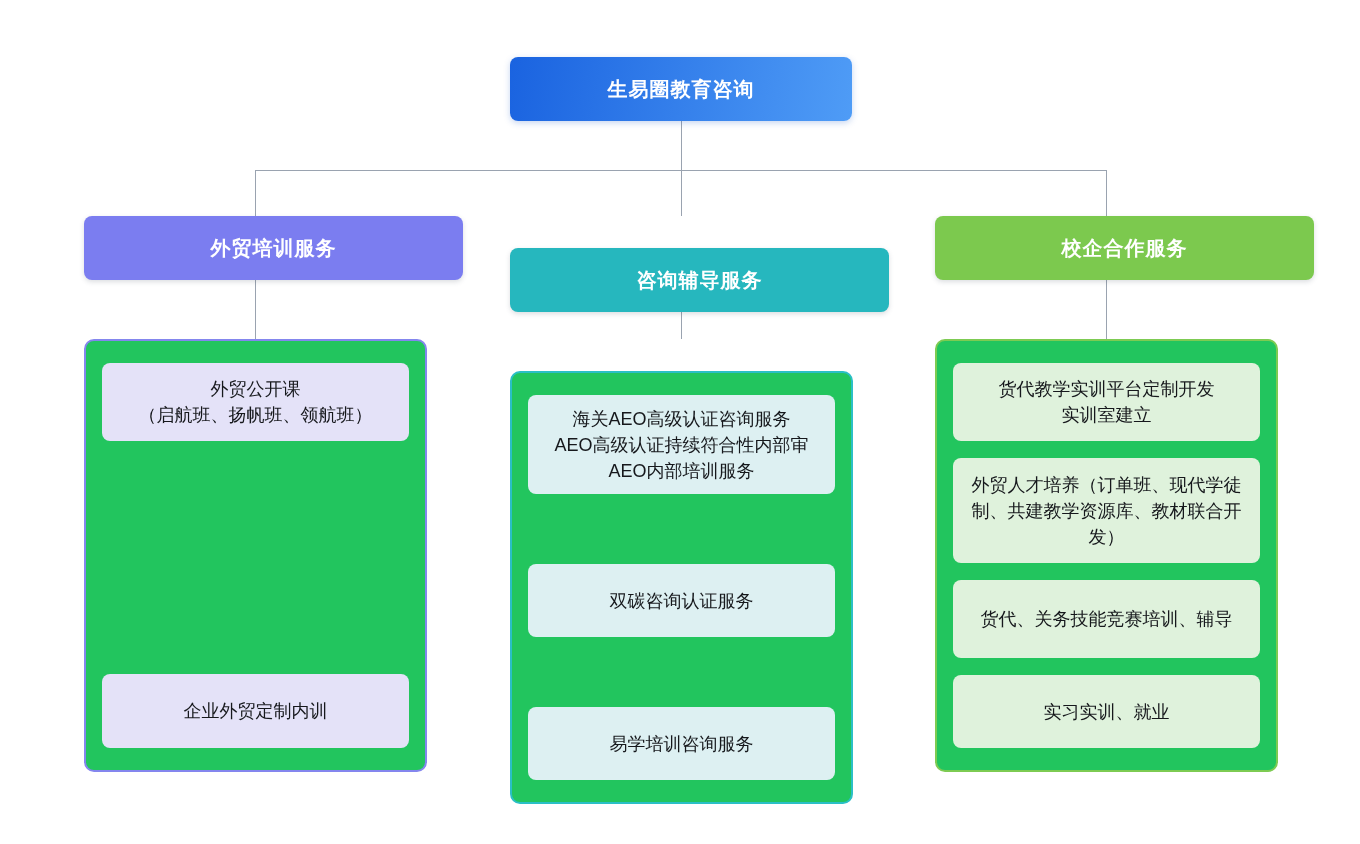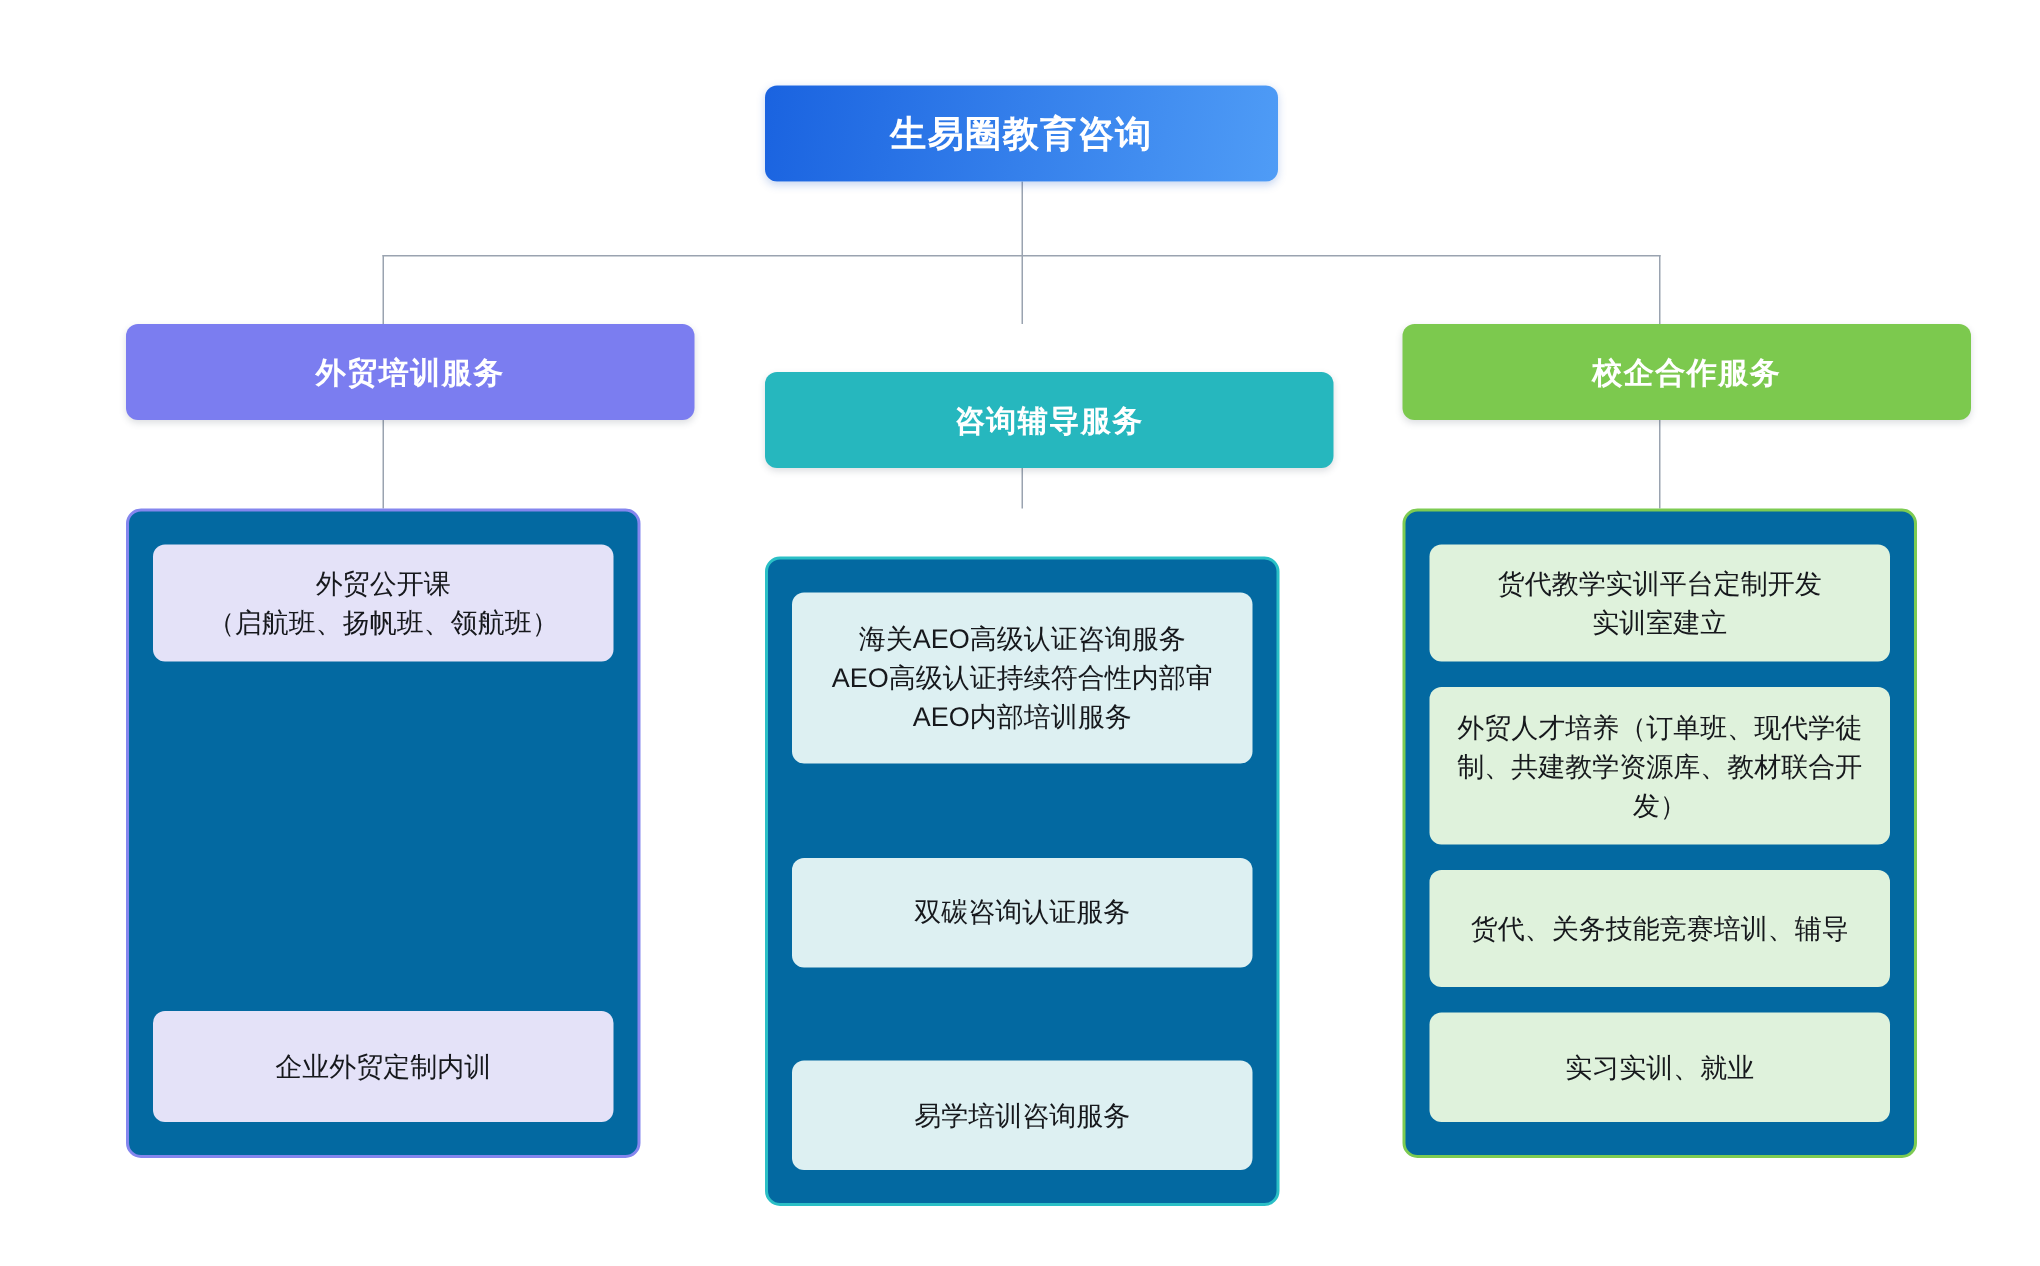--- a/index.html
+++ b/index.html
@@ -11,63 +11,63 @@
   
   .line { position: absolute; background: var(--line-color, #9aa3b0); }
   .line.v { width: 1px; }
   .line.h { height: 1px; }
 
   
   .root-node {
     position: absolute; left: 510px; top: 57px; width: 342px; height: 64px;
     border-radius: 8px;
     display: flex; align-items: center; justify-content: center;
-    color: #ffffff; font-size: 24px; font-weight: bold; letter-spacing: 1px;
+    color: #ffffff; font-size: 20px; font-weight: bold; letter-spacing: 1px;
     box-shadow: 0 2px 6px rgba(30, 90, 200, 0.25);
   }
 
   
   .column { position: absolute; top: 216px; width: 343px; }
   .column.c0 { left: 84px; }
   .column.c1 { left: 510px; margin-top: 32px; }
   .column.c2 { left: 935px; }
 
   .branch-header {
     width: 379px; height: 64px; border-radius: 8px;
     background: var(--accent);
     display: flex; align-items: center; justify-content: center;
     color: #ffffff; font-size: 20px; font-weight: bold; letter-spacing: 1px;
     box-shadow: 0 2px 5px rgba(60, 70, 90, 0.18);
   }
 
   .branch-box {
     position: absolute; top: 123px; left: 0;
     width: 343px; height: 433px;
-    background: #0369a1;
+    background: #22c55e;
     border: 2px solid var(--border);
     border-radius: 10px;
     padding: 22px 16px;
     display: flex; flex-direction: column; justify-content: space-between;
   }
 
   .item {
     width: 100%;
     background: var(--item-bg);
     border-radius: 8px;
     display: flex; align-items: center; justify-content: center;
     text-align: center;
     color: #16181c; font-size: 18px; line-height: 26px;
     padding: 8px 10px;
     white-space: pre-line;
   }
   .h71  { height: 78px; text-align: center; }
   .h73  { height: 73px; }
   .h74  { height: 74px; }
   .h78  { height: 78px; }
-  .h99  { height: 114px; }
+  .h99  { height: 99px; }
   .h105 { height: 105px; }
 </style>
 </head>
 <body style="--line-color: #9aa3b0;">
 
 <div class="canvas">
 
   <div class="line v" style="left:681px; top:121px; height:49px;"></div>
   <div class="line h" style="left:255px; top:170px; width:852px;"></div>
   <div class="line v" style="left:255px; top:170px; height:46px;"></div>

